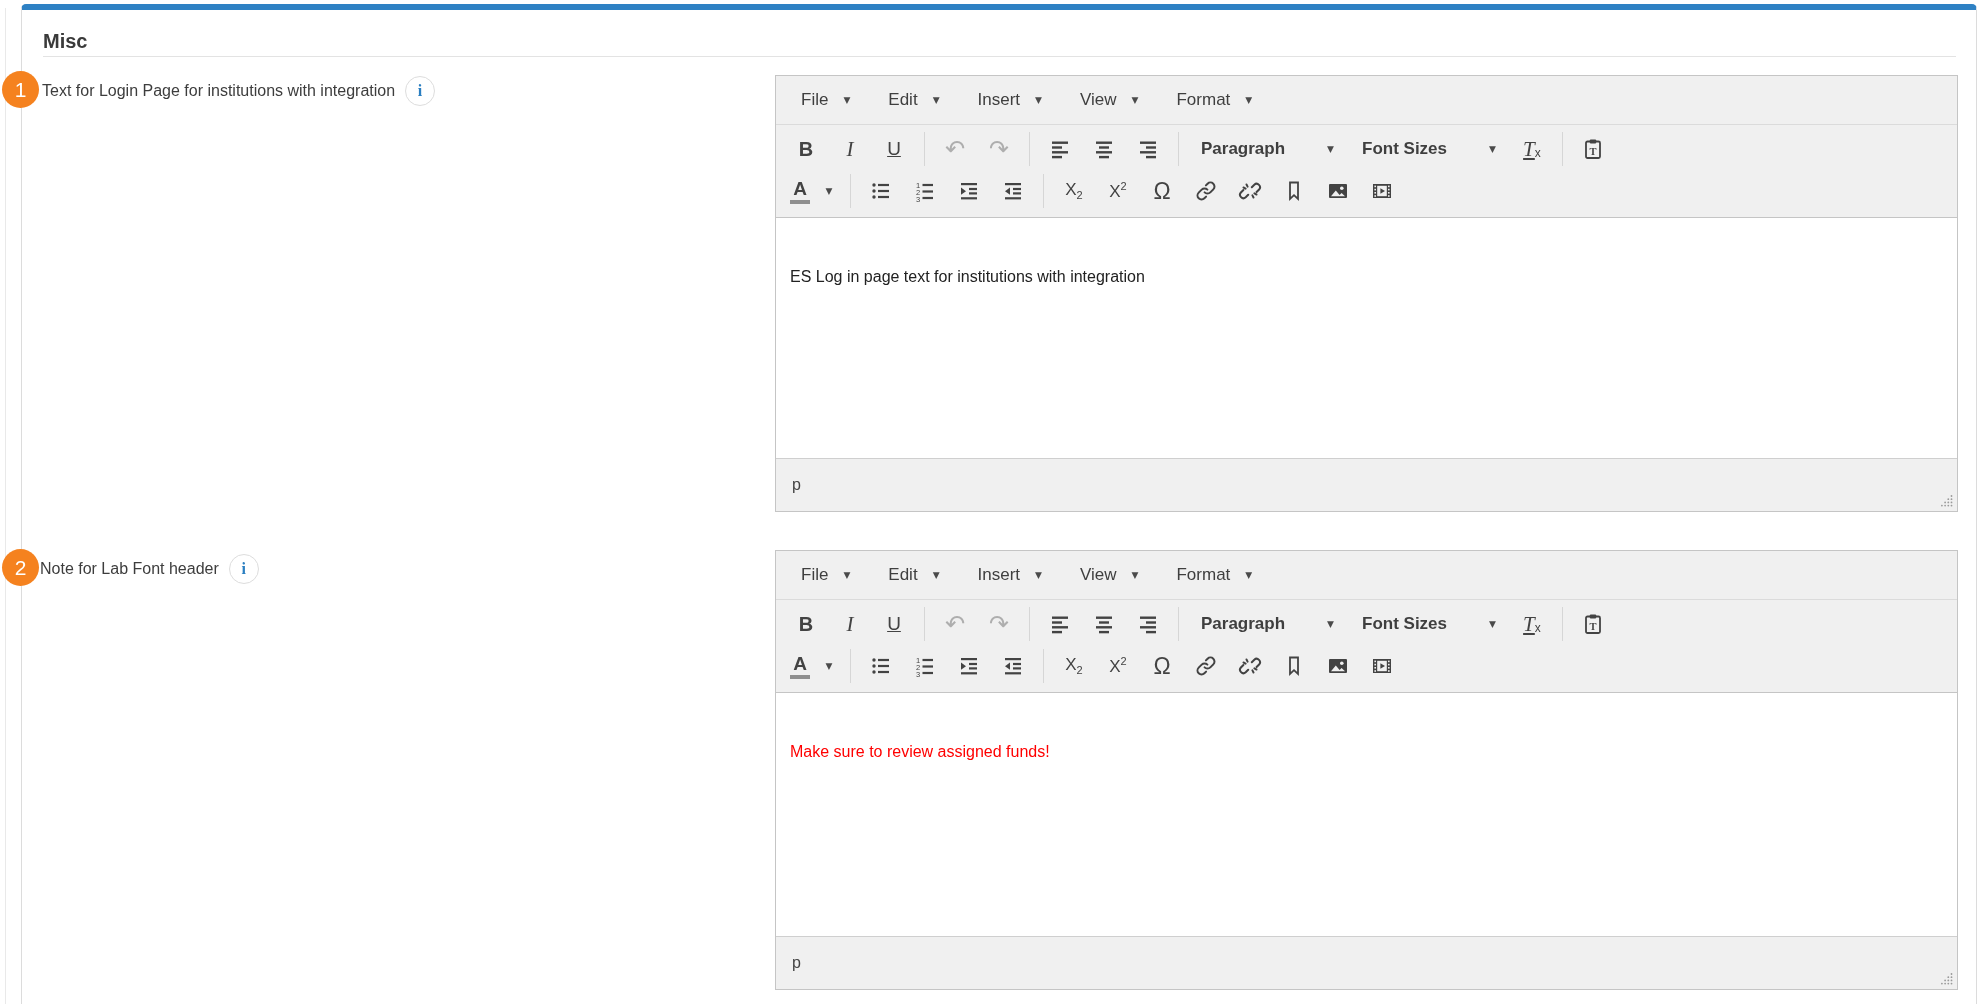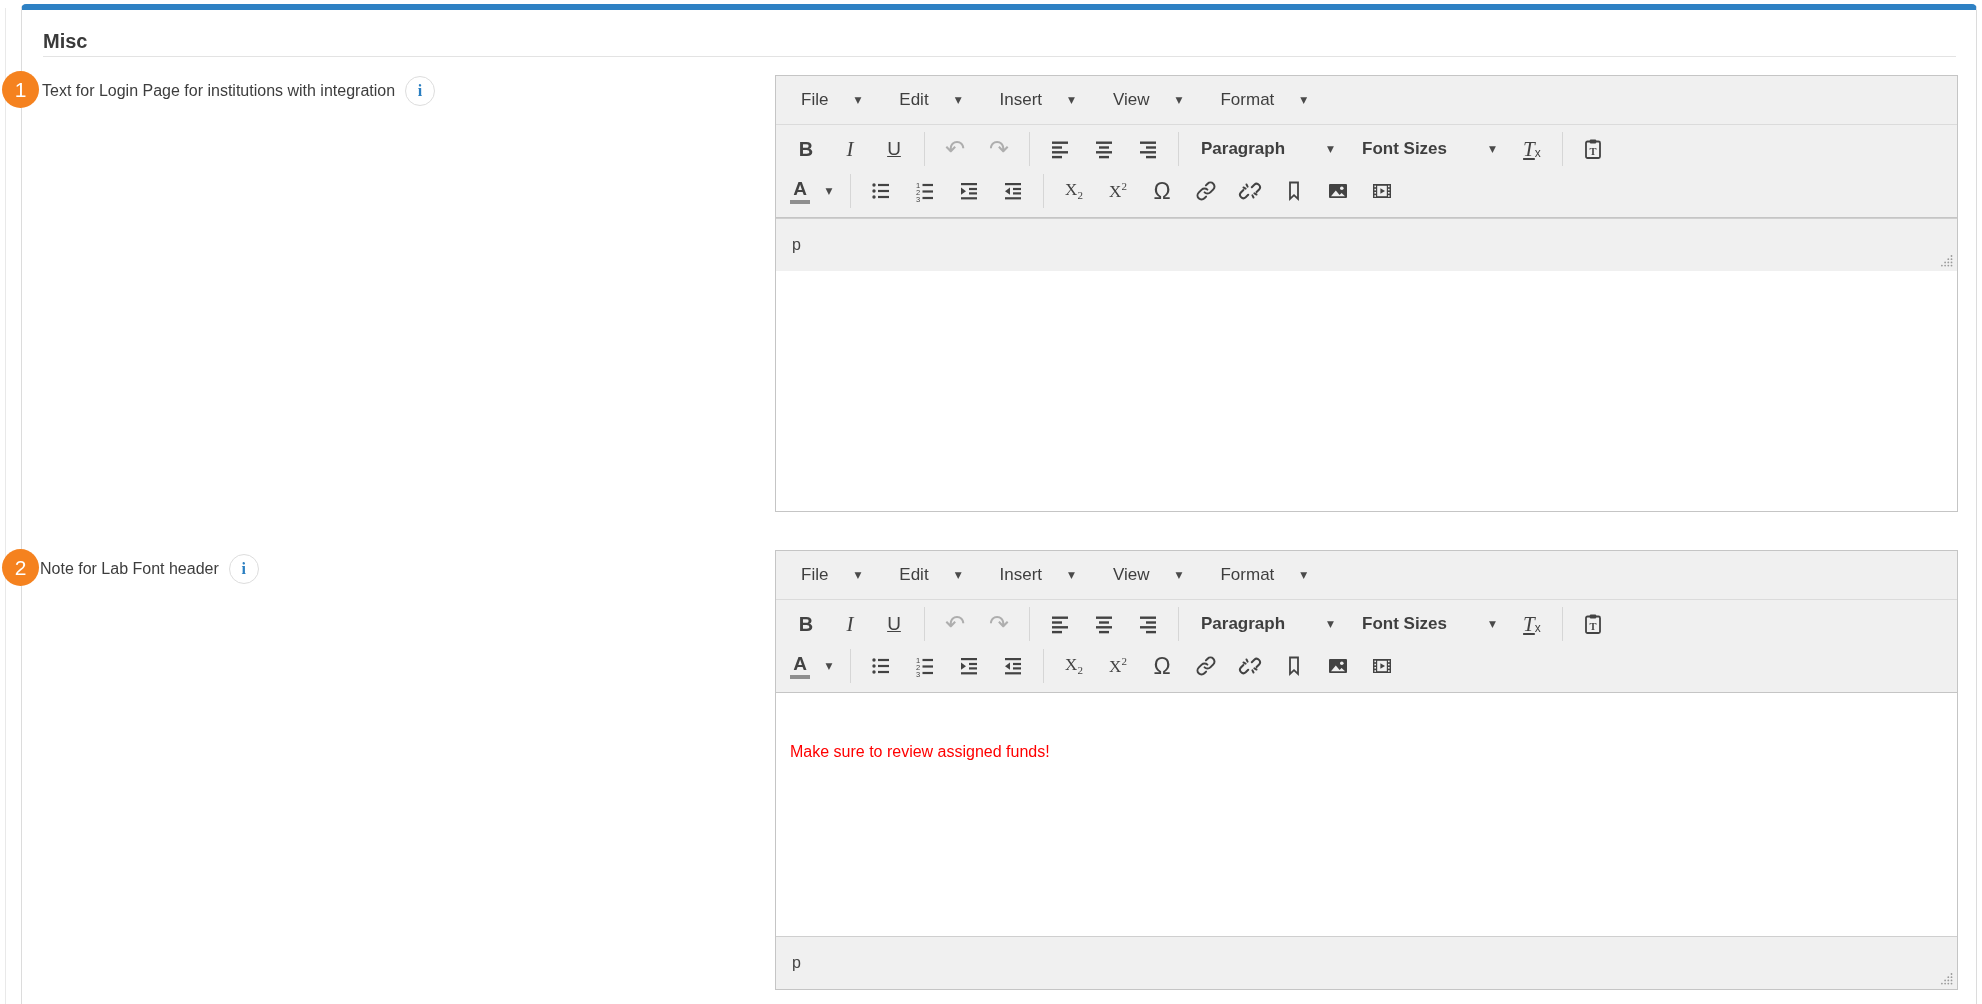--- a/index.html
+++ b/index.html
@@ -37,40 +37,40 @@
     position:absolute;left:775px;width:1181px;background:#fff;border:1px solid #c5c5c5;
     display:flex;flex-direction:column;box-sizing:content-box;
   }
   #editor1{top:75px;height:435px;}
   #editor2{top:550px;height:438px;}
 
   .menubar{
     height:48px;background:#f0f0f0;border-bottom:1px solid #dbdbdb;
     display:flex;align-items:center;padding:0 6px;flex:0 0 auto;
   }
-  .menu-item{display:flex;align-items:center;gap:26px;padding:0 19px;font-size:17px;color:#3f3f3f;cursor:default;}
+  .menu-item{display:flex;align-items:center;gap:15px;padding:0 19px;font-size:17px;color:#3f3f3f;cursor:default;}
   .caret{font-family:"DejaVu Sans",sans-serif;font-size:9px;color:#4a4a4a;line-height:1;}
 
   .toolbar{background:#f0f0f0;border-bottom:1px solid #c5c5c5;padding:2px 8px 6px;flex:0 0 auto;}
   .tb-row{display:flex;align-items:center;height:44px;}
   .tb-row.row2{height:40px;}
   .tb-btn{
     min-width:44px;height:34px;border:0;background:transparent;padding:0;margin:0;
     display:flex;align-items:center;justify-content:center;color:#434343;font-family:inherit;
   }
   .tb-sep{width:1px;height:34px;background:#d6d6d6;margin:0 8px;flex:0 0 auto;}
   .b-glyph{font-weight:bold;font-size:20px;}
   .i-glyph{font-style:italic;font-family:"Liberation Serif",serif;font-size:21px;}
   .u-glyph{text-decoration:underline;font-size:19px;}
   .undo-glyph,.redo-glyph{font-family:"DejaVu Sans",sans-serif;font-size:24px;color:#aeaeae;line-height:1;}
   .dropdown{display:flex;align-items:center;padding:0 14px;font-size:17px;color:#3f3f3f;font-weight:bold;}
   .dropdown .dd-label{margin-right:42px;}
   .tx-T{font-style:italic;font-family:"Liberation Serif",serif;font-size:21px;text-decoration:underline;}
   .tx-x{font-size:12px;margin-top:8px;}
-  .subsup{font-size:17px;font-family:Liberation Serif, serif;}
+  .subsup{font-size:17px;}
   sub.small,sup.small{font-size:11px;}
   .omega{font-size:23px;}
   .color-a{position:relative;font-size:19px;font-weight:bold;line-height:1;padding-bottom:6px;}
   .color-bar{position:absolute;left:-3px;right:-3px;bottom:0;height:4px;background:#8f8f8f;}
   .caret-btn{min-width:26px;}
   .icon-svg{display:block;}
 
   .content{flex:1 1 auto;background:#fff;overflow:hidden;}
   .content p{margin:50px 0 0 14px;font-size:16px;color:#222;}
 
@@ -282,20 +282,23 @@
               <rect x="4.4" y="16.2" width="1.6" height="1.6"></rect>
               <rect x="18" y="6.6" width="1.6" height="1.6"></rect>
               <rect x="18" y="9.8" width="1.6" height="1.6"></rect>
               <rect x="18" y="13" width="1.6" height="1.6"></rect>
               <rect x="18" y="16.2" width="1.6" height="1.6"></rect>
             </g>
           </svg>
         </button>
     </div>
   </div>
+  <div class="content">
+    <p style="color: rgb(34, 34, 34);">ES Log in page text for institutions with integration</p>
+  </div>
   <div class="statusbar">
     <span>p</span>
     <svg class="grip" width="15" height="15" viewBox="0 0 15 15" fill="currentColor">
         <circle cx="12.5" cy="3" r="0.9"></circle>
         <circle cx="12.5" cy="6.2" r="0.9"></circle>
         <circle cx="12.5" cy="9.4" r="0.9"></circle>
         <circle cx="12.5" cy="12.6" r="0.9"></circle>
         <circle cx="9.3" cy="6.2" r="0.9"></circle>
         <circle cx="9.3" cy="9.4" r="0.9"></circle>
         <circle cx="9.3" cy="12.6" r="0.9"></circle>

